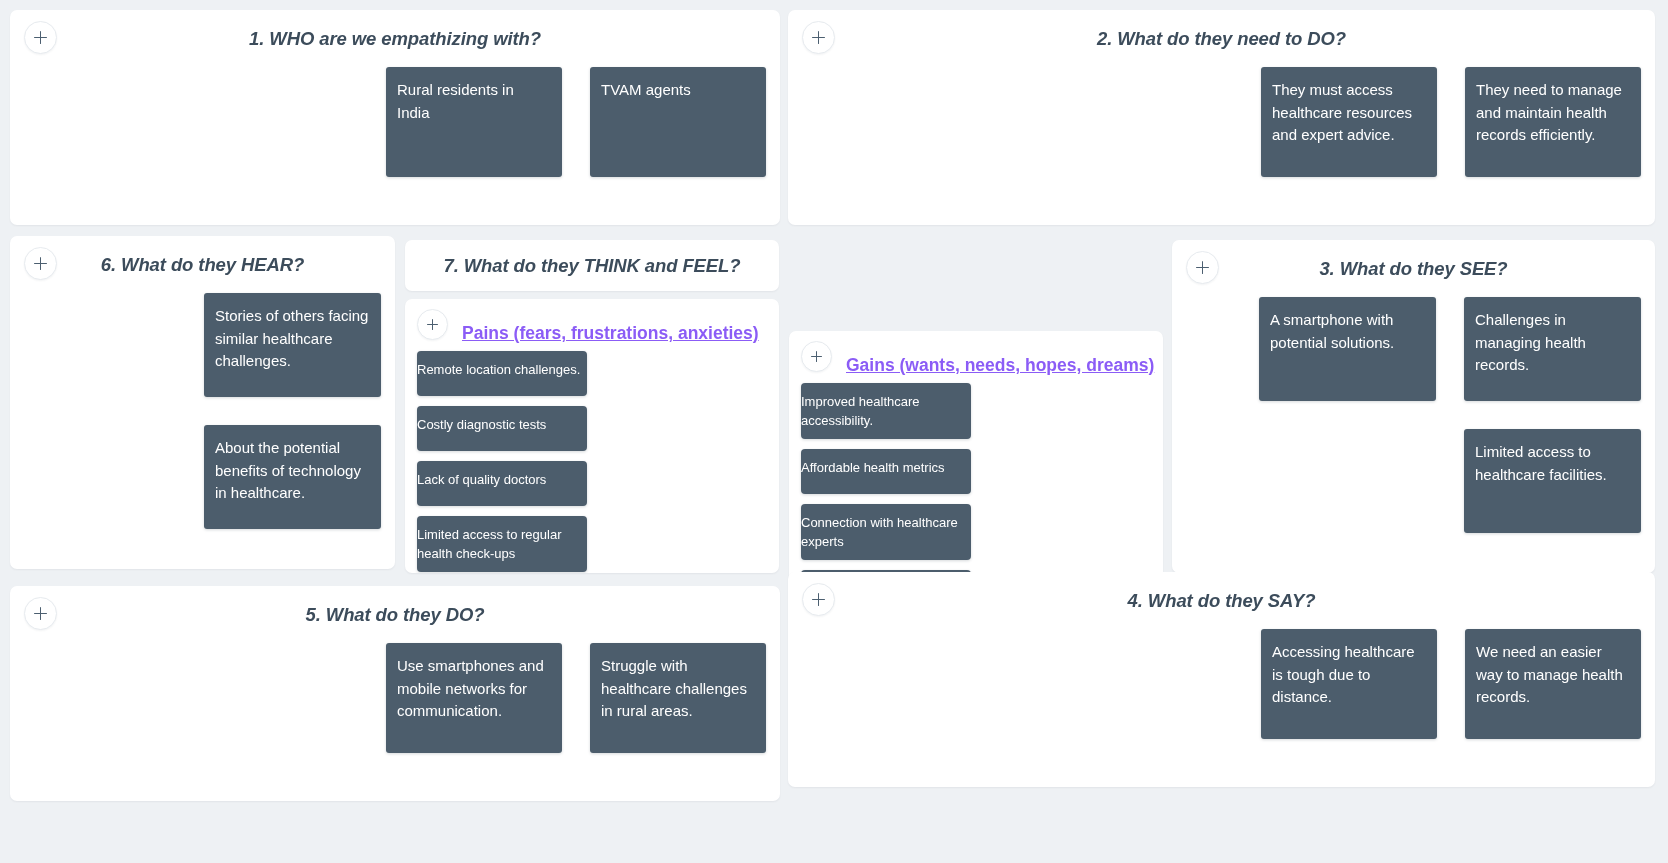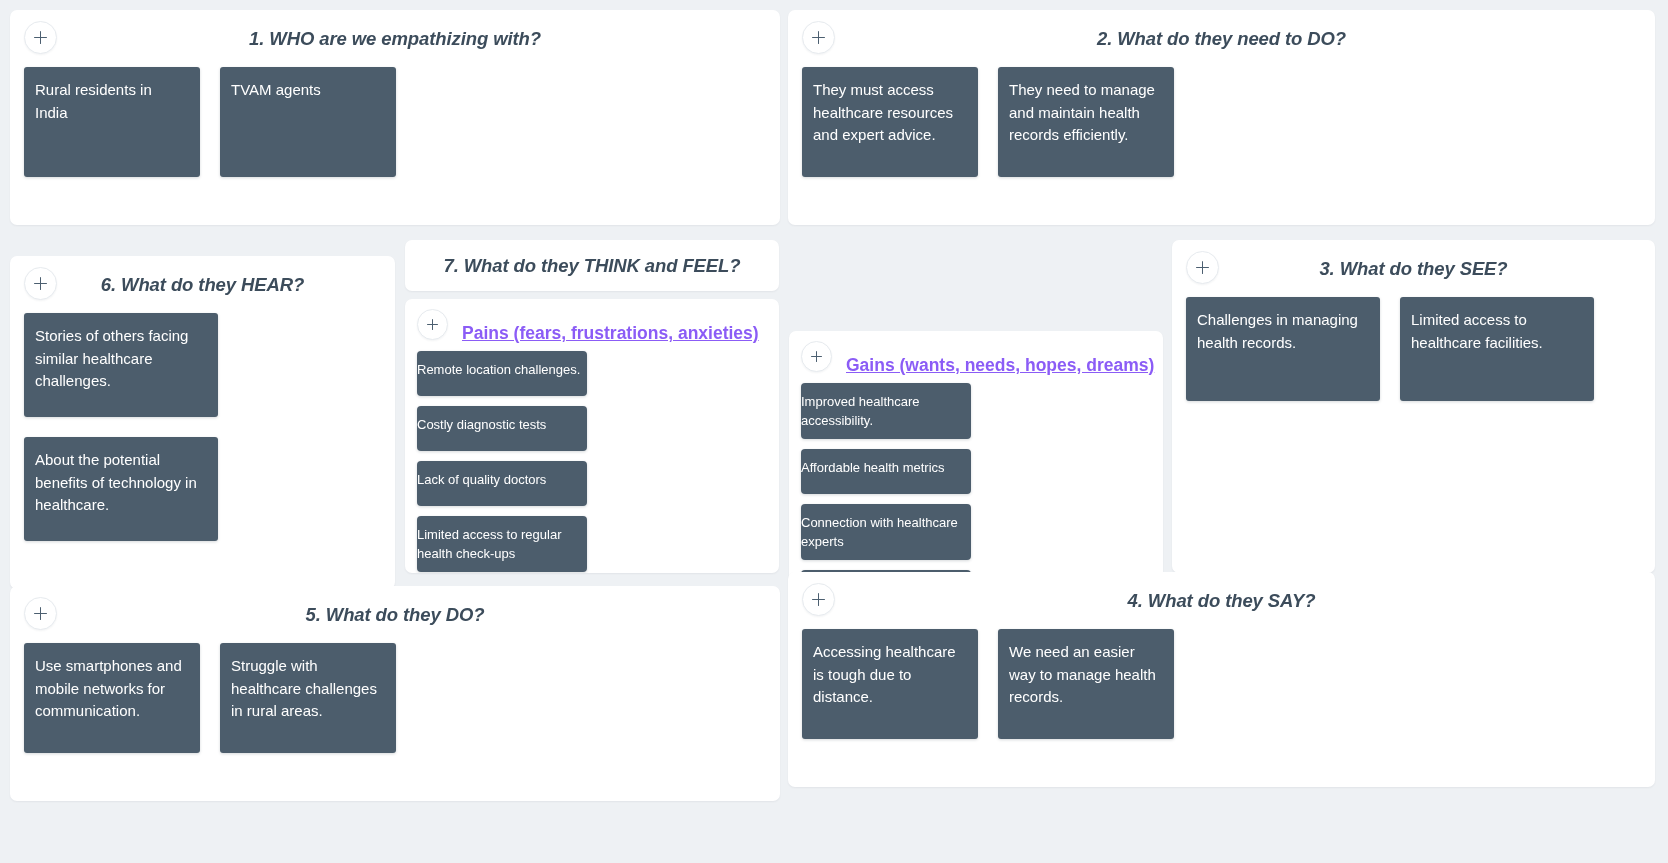--- a/index.html
+++ b/index.html
@@ -74,22 +74,23 @@
   .add-btn::after {
     top: 9px; bottom: 9px; left: 50%;
     width: 1.6px; margin-left: -0.8px;
   }
 
   
   .notes {
     display: flex;
     flex-wrap: wrap;
     align-content: flex-start;
-    gap: 20px;
+    gap: 28px;
     padding: 0 14px 14px 14px;
+    justify-content: flex-end;
   }
 
   .note {
     background: #4c5d6c;
     color: #ffffff;
     border-radius: 3px;
     box-shadow: 0 1px 3px rgba(27,42,58,0.18);
     font-size: 15px;
     line-height: 22.5px;
     padding: 12px 12px 12px 11px;
@@ -98,21 +99,21 @@
   }
 
   
   .notes-lg .note {
     width: 176px;
     min-height: 110px;
   }
 
   
   .notes-md .note {
-    width: 194px;
+    width: 177px;
     min-height: 104px;
   }
 
   
   #panel7-head {
     position: absolute;
     left: 405px;
     top: 240px;
     width: 374px;
     height: 51px;
@@ -192,21 +193,21 @@
     <div class="panel-head">
       <div class="add-btn"></div>
       <div class="panel-title">2. What do they need to DO?</div>
     </div>
     <div class="notes notes-lg">
       <div class="note">They must access healthcare resources and expert advice.</div>
       <div class="note">They need to manage and maintain health records efficiently.</div>
     </div>
   </div>
 
-  <div class="panel" id="panel-hear" style="left:10px; top:256px; width:385px; height:333px;">
+  <div class="panel" id="panel-hear" style="left:10px; top:236px; width:385px; height:333px;">
     <div class="panel-head">
       <div class="add-btn"></div>
       <div class="panel-title">6. What do they HEAR?</div>
     </div>
     <div class="notes notes-md">
       <div class="note">Stories of others facing similar healthcare challenges.</div>
       <div class="note">About the potential benefits of technology in healthcare.</div>
     </div>
   </div>
 
@@ -239,20 +240,21 @@
       <div class="note">Access to remote health monitoring</div>
     </div>
   </div>
 
   <div class="panel" id="panel-see" style="left:1172px; top:240px; width:483px; height:333px;">
     <div class="panel-head">
       <div class="add-btn"></div>
       <div class="panel-title">3. What do they SEE?</div>
     </div>
     <div class="notes notes-md">
+      <div class="note">A smartphone with potential solutions.</div>
       <div class="note">Challenges in managing health records.</div>
       <div class="note">Limited access to healthcare facilities.</div>
     </div>
   </div>
 
   <div class="panel" id="panel-do" style="left:10px; top:586px; width:770px; height:215px;">
     <div class="panel-head">
       <div class="add-btn"></div>
       <div class="panel-title">5. What do they DO?</div>
     </div>

